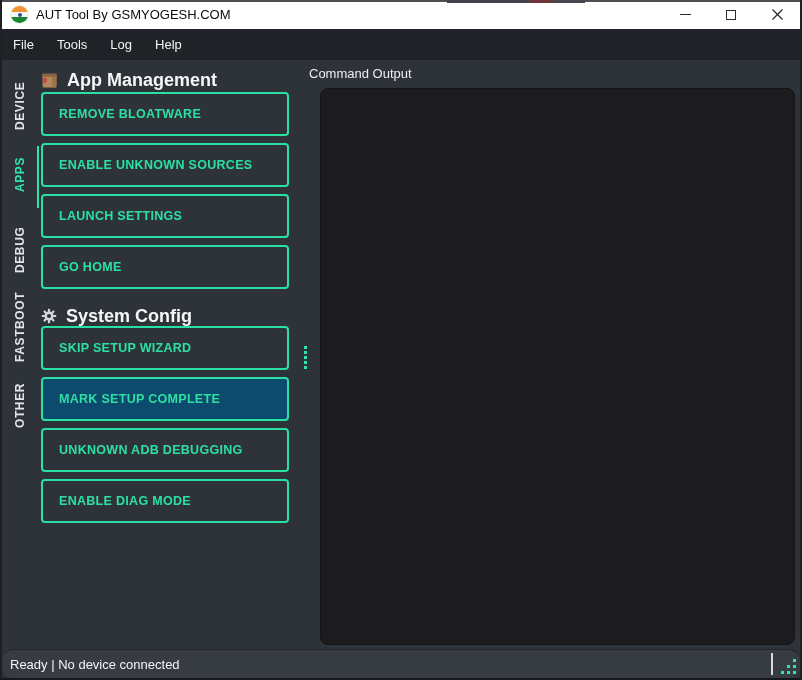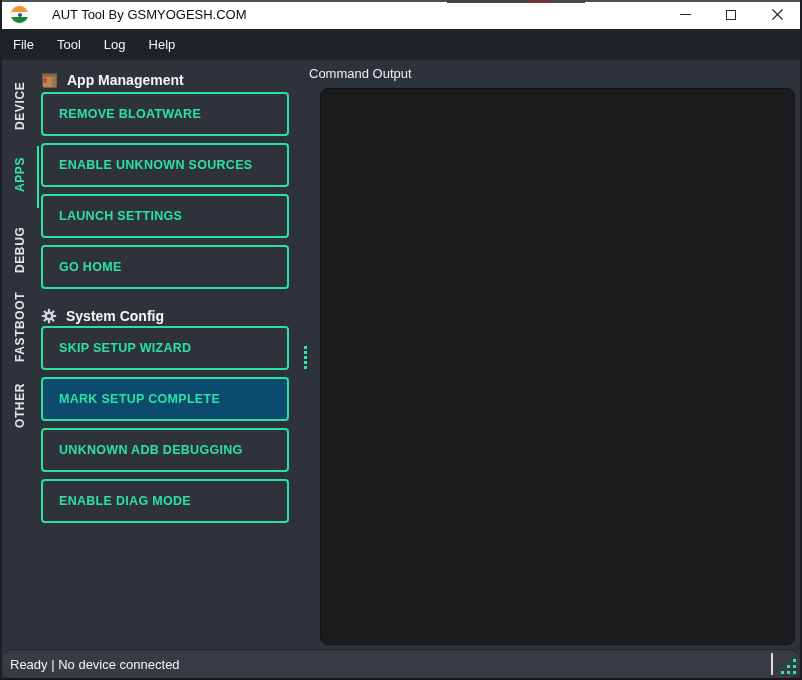--- a/index.html
+++ b/index.html
@@ -14,42 +14,42 @@
   
   .top-edge{position:absolute;top:0;left:0;width:100%;height:2px;background:#4b4f54;z-index:30;}
   .top-edge .frag{position:absolute;top:0;height:3px;}
 
   
   .titlebar{height:29px;background:#ffffff;display:flex;align-items:center;flex:0 0 auto;position:relative;}
   .app-icon{width:17px;height:17px;border-radius:50%;margin-left:9px;position:relative;flex:0 0 auto;
     background:linear-gradient(to bottom,#f0952f 0 34%,#f4f5f6 34% 66%,#17862e 66% 100%);
     box-shadow:0 0 0 1px rgba(0,0,0,0.08);}
   .app-icon::after{content:"";position:absolute;left:6.5px;top:6.5px;width:4px;height:4px;border-radius:50%;background:#2a4da0;}
-  .title-text{margin-left:24px;font-size:13px;color:#0b0b0b;}
+  .title-text{margin-left:8px;font-size:13px;color:#0b0b0b;}
   .win-controls{margin-left:auto;display:flex;height:100%;}
   .win-btn{width:46px;height:100%;display:flex;align-items:center;justify-content:center;}
   .glyph-min{width:11px;height:0;border-top:1.6px solid #2b2b2b;}
   .glyph-max{width:10px;height:10px;border:1.4px solid #2b2b2b;box-sizing:border-box;}
 
   
   .menubar{height:31px;background:#1f2227;display:flex;align-items:center;flex:0 0 auto;padding-left:2px;}
   .menu-item{color:#f4f4f4;font-size:13px;padding:8px 9px;margin-right:5px;line-height:31px;}
 
   
   .content{flex:1 1 auto;position:relative;background:#2e333a;}
 
   .vtab{position:absolute;left:0;width:36px;display:flex;align-items:center;justify-content:center;
     writing-mode:vertical-rl;transform:rotate(180deg);
     font-size:12px;font-weight:bold;letter-spacing:0.6px;color:#e2e5e8;}
   .vtab.active{color:#2ee6a8;}
   .tab-indicator{position:absolute;left:35px;top:86px;width:2px;height:62px;background:#2ee6a8;}
 
   .left-panel{position:absolute;left:39px;top:8px;width:248px;display:flex;flex-direction:column;}
   .section-header{height:24px;display:flex;align-items:center;gap:9px;}
-  .section-title{color:#f5f6f7;font-size:14px;font-weight:bold;}
+  .section-title{color:#f5f6f7;font-size:18px;font-weight:bold;}
   .tool-btn{height:44px;box-sizing:border-box;margin-bottom:7px;
     border:2px solid #2be0a2;border-radius:4px;background:transparent;
     display:flex;align-items:center;padding-left:16px;
     color:#2be0a2;font-family:"Liberation Sans",sans-serif;font-size:12.5px;font-weight:bold;letter-spacing:0.3px;text-align:left;}
   .tool-btn.highlighted{background:#0c4a6e;}
   .section-header.second{margin-top:10px;height:20px;}
 
   .drag-dots{position:absolute;left:302px;top:286px;display:flex;flex-direction:column;gap:2px;}
   .drag-dots i{display:block;width:3px;height:3px;background:#2ee6a8;}
 
@@ -90,21 +90,21 @@
         <svg width="11" height="11" viewBox="0 0 11 11">
           <line x1="0.5" y1="0.5" x2="10.5" y2="10.5" stroke="#2b2b2b" stroke-width="1.3"></line>
           <line x1="10.5" y1="0.5" x2="0.5" y2="10.5" stroke="#2b2b2b" stroke-width="1.3"></line>
         </svg>
       </div>
     </div>
   </div>
 
   <div class="menubar">
     <span class="menu-item">File</span>
-    <span class="menu-item">Tool</span>
+    <span class="menu-item">Tools</span>
     <span class="menu-item">Log</span>
     <span class="menu-item">Help</span>
   </div>
 
   <div class="content">
 
     <div class="vtab" style="top:18px;height:56px;">DEVICE</div>
     <div class="vtab active" style="top:86px;height:56px;">APPS</div>
     <div class="vtab" style="top:160px;height:60px;">DEBUG</div>
     <div class="vtab" style="top:228px;height:78px;">FASTBOOT</div>

